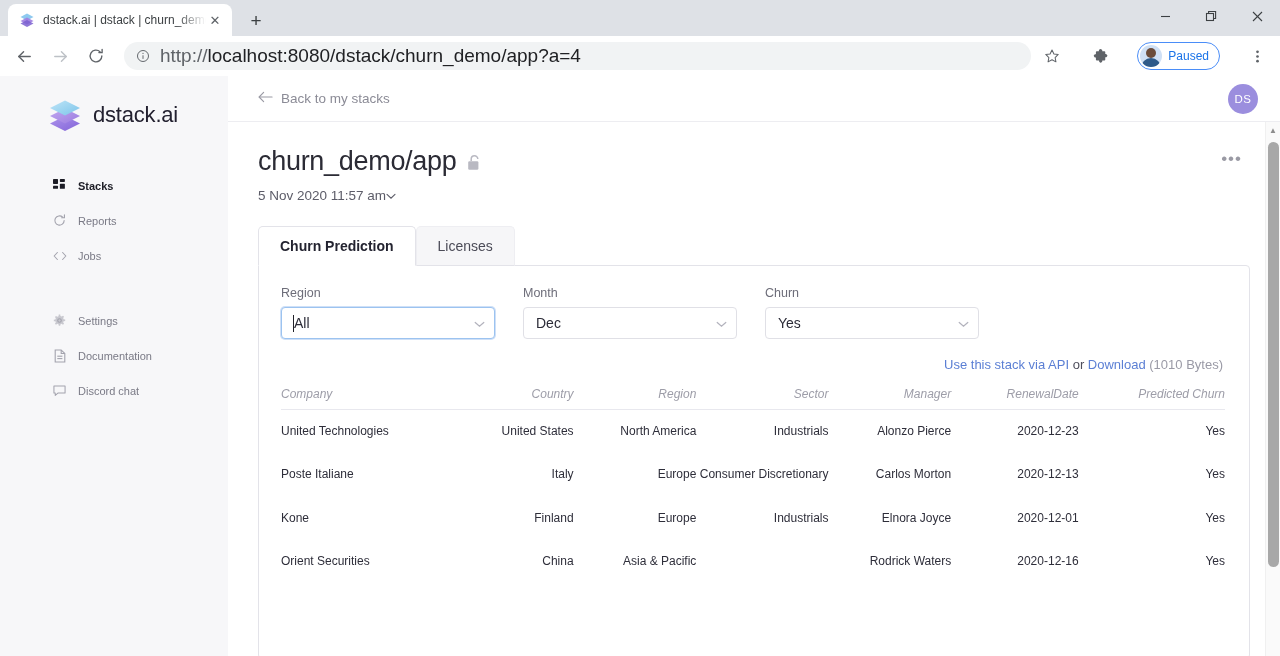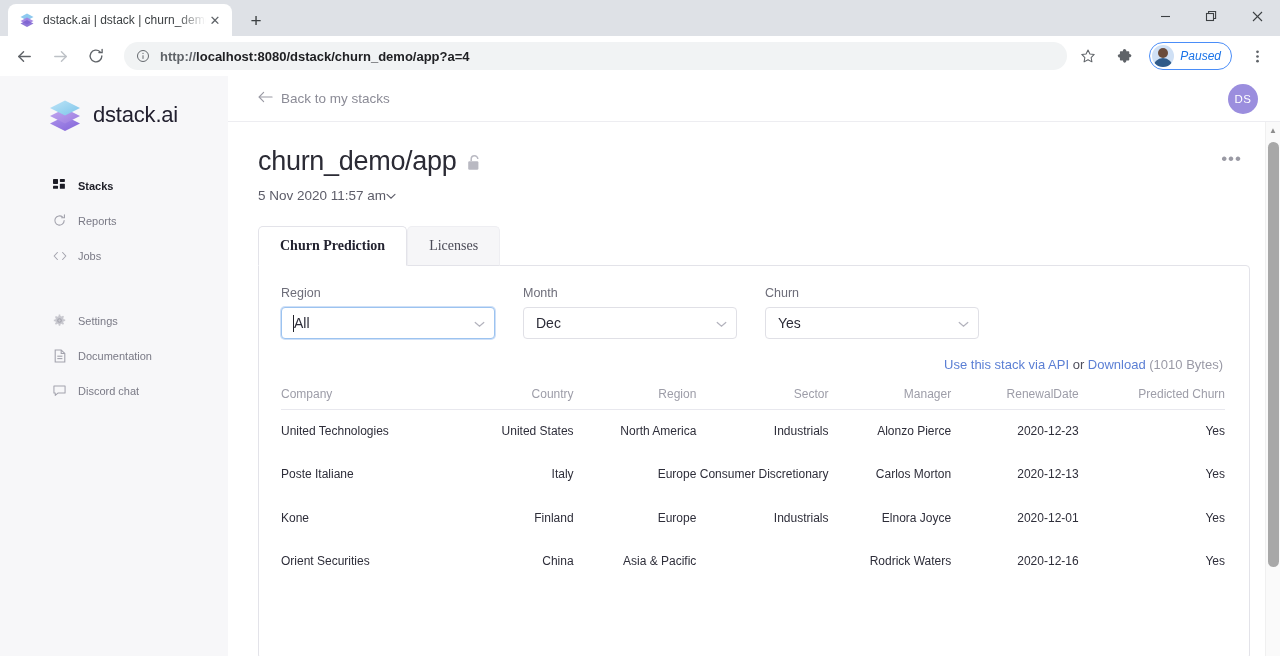--- a/index.html
+++ b/index.html
@@ -35,23 +35,23 @@
   .wincontrols > div { width: 46px; height: 32px; display: flex; align-items: center; justify-content: center; color: #3c4043; }
 
   .toolbar { height: 40px; background: #ffffff; display: flex; align-items: center; padding: 0 8px; }
   .nav-btn { width: 32px; height: 32px; display: flex; align-items: center; justify-content: center; margin-right: 4px; color: #5f6368; }
   .nav-btn.disabled { color: #bdc1c6; }
   .omnibox {
     flex: 1 1 auto; height: 28px; background: #f1f3f4; border-radius: 14px;
     display: flex; align-items: center; padding: 0 12px; margin: 0 6px 0 8px;
   }
   .omnibox .info-ico { margin-right: 10px; color: #5f6368; display: flex; }
-  .omnibox .url { font-size: 13px; color: #202124; white-space: nowrap; overflow: hidden; font-weight: bold; }
+  .omnibox .url { font-size: 19px; color: #202124; white-space: nowrap; overflow: hidden; }
   .omnibox .url .dim { color: #5f6368; }
-  .tb-right { display: flex; align-items: center; gap: 6px; font-style: italic; }
+  .tb-right { display: flex; align-items: center; gap: 18px; }
   .tb-ico { width: 30px; height: 30px; display: flex; align-items: center; justify-content: center; color: #5f6368; }
   .profile-pill {
     height: 28px; display: flex; align-items: center; gap: 6px;
     border: 1px solid #4a8df8; border-radius: 14px; padding: 0 10px 0 2px; margin: 0 4px;
   }
   .profile-av {
     width: 22px; height: 22px; border-radius: 50%; overflow: hidden;
     background: #cfe0f5; position: relative; flex: 0 0 22px;
   }
   .profile-av::before { content:""; position:absolute; width:10px; height:10px; border-radius:50%; background:#6b4c3b; left:6px; top:3px; }
@@ -85,21 +85,21 @@
     display: flex; align-items: center; justify-content: center; letter-spacing: .4px;
   }
 
   .page { padding: 24px 30px 0 30px; position: relative; height: 534px; }
   .dots-menu { position: absolute; right: 38px; top: 28px; color: #9a9aa4; font-size: 17px; letter-spacing: 1px; line-height: 1; cursor: pointer; }
   .page-title { display: flex; align-items: center; gap: 11px; }
   .page-title h1 { font-size: 27px; font-weight: 400; color: #2b2b35; letter-spacing: -.3px; }
   .lock-ico { width: 15px; height: 19px; position: relative; flex: 0 0 15px; margin-top: 4px; }
   .timestamp { margin-top: 11px; font-size: 13.5px; color: #5c5c68; display: flex; align-items: center; cursor: pointer; }
 
-  .tabs { display: flex; margin-top: 22px; position: relative; font-family: Liberation Serif, serif; }
+  .tabs { display: flex; margin-top: 22px; position: relative; }
   .tab-btn {
     padding: 11px 21px; font-size: 14px; color: #4b4b57; cursor: pointer;
     border: 1px solid transparent; border-radius: 5px 5px 0 0; position: relative; top: 1px;
   }
   .tab-btn.sel { background: #fff; border-color: #e3e3e9; border-bottom-color: #fff; font-weight: bold; color: #232330; z-index: 2; }
   .tab-btn.unsel { background: #f6f6f8; border-color: #eeeef2; border-bottom-color: #e3e3e9; }
 
   .card { border: 1px solid #e3e3e9; border-radius: 0 4px 4px 4px; padding: 20px 24px 0 22px; height: 394px; overflow: hidden; }
 
   .filters { display: flex; gap: 0; }
@@ -114,21 +114,21 @@
   .sel-box .caret-txt { position: absolute; left: 11px; top: 7px; width: 1px; height: 17px; background: #202028; }
   .sel-box .chev { margin-left: auto; color: #b3b3bd; }
 
   .apilinks { margin-top: 18px; text-align: right; font-size: 13px; color: #9a9aa6; padding-right: 2px; }
   .apilinks a { color: #5b7fd4; text-decoration: none; cursor: pointer; }
   .apilinks .sep { color: #4e4e5c; }
 
   table { width: 100%; border-collapse: collapse; margin-top: 15px; table-layout: fixed; }
   thead th {
     font-size: 12px; font-weight: 400; color: #9d9da8; padding: 0 0 8px 0;
-    border-bottom: 1px solid #e8e8ee; text-align: right; vertical-align: bottom;
+    border-bottom: 1px solid #e8e8ee; text-align: right; vertical-align: bottom; font-style: italic;
   }
   thead th:first-child { text-align: left; }
   tbody td { font-size: 12px; color: #2e2e3a; padding: 13px 0; text-align: right; vertical-align: middle; line-height: 1.45; }
   tbody td:first-child { text-align: left; }
   .col-company { width: 15.5%; }
   .col-country { width: 15.5%; }
   .col-region  { width: 13%; }
   .col-sector  { width: 14%; }
   .col-manager { width: 13%; }
   .col-date    { width: 13.5%; }

